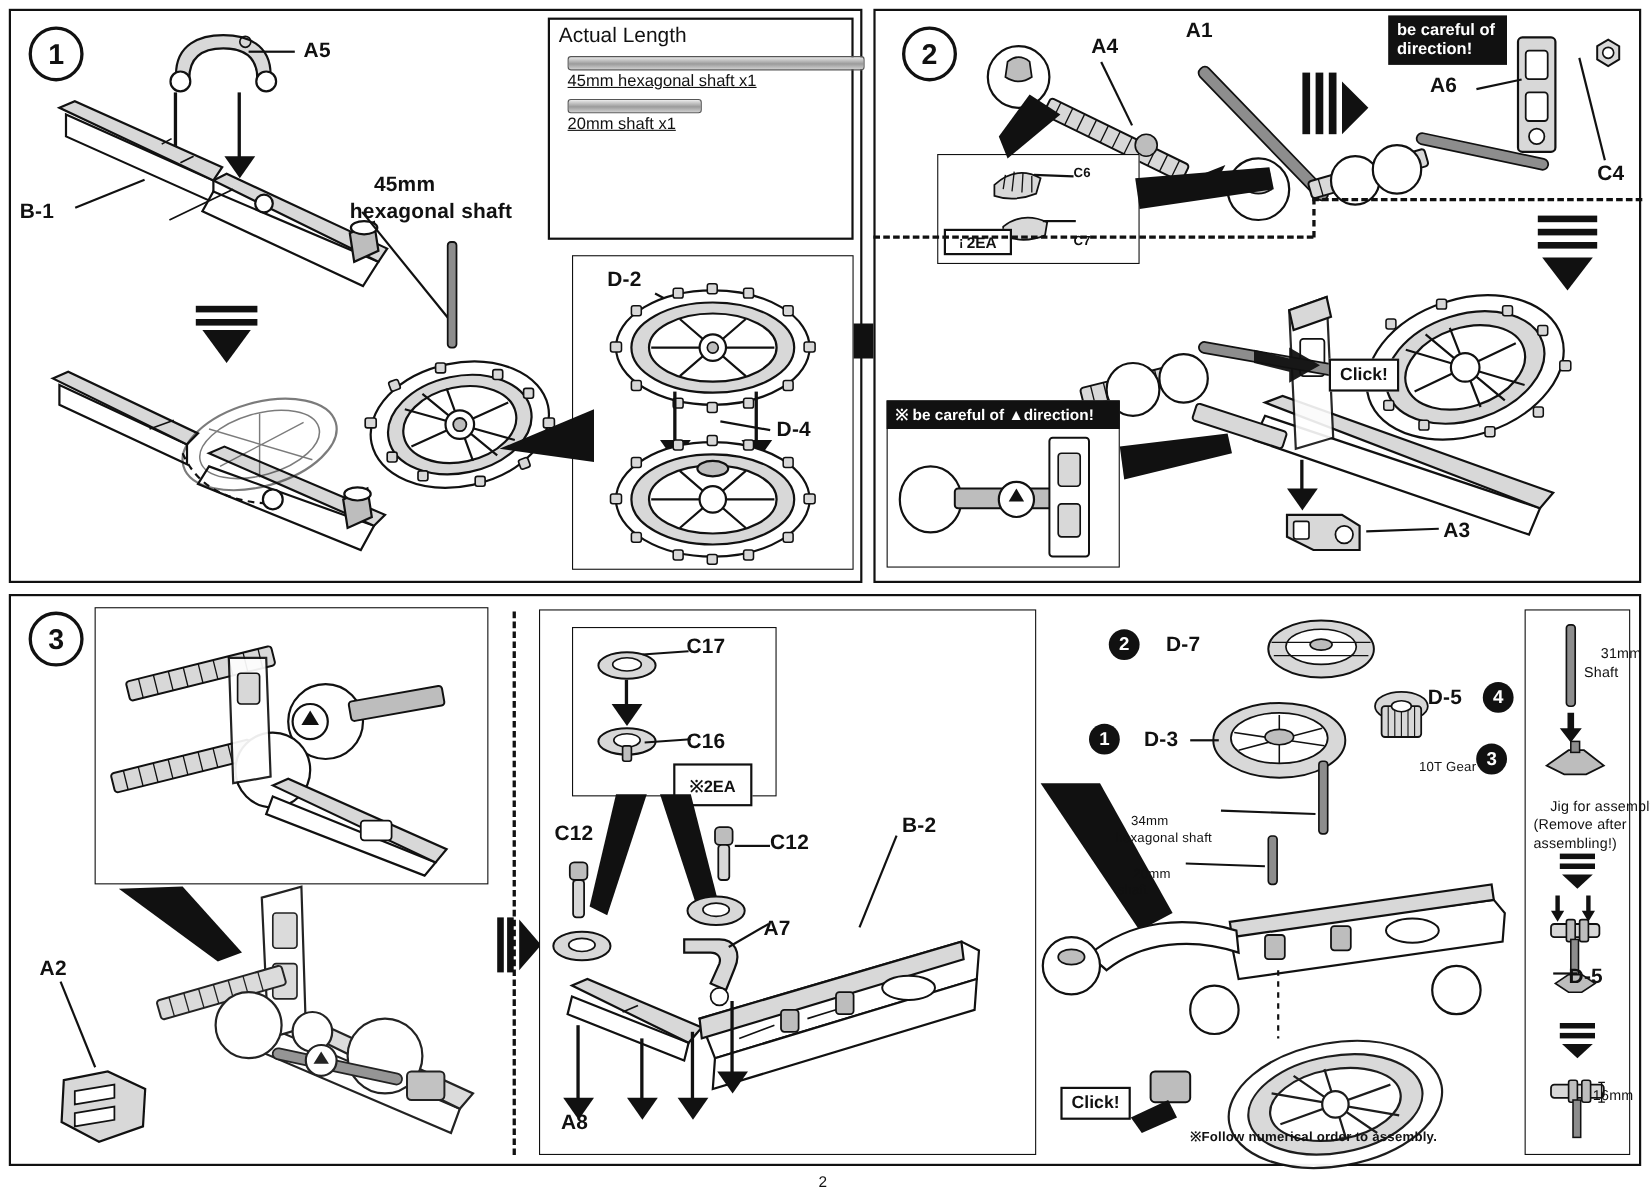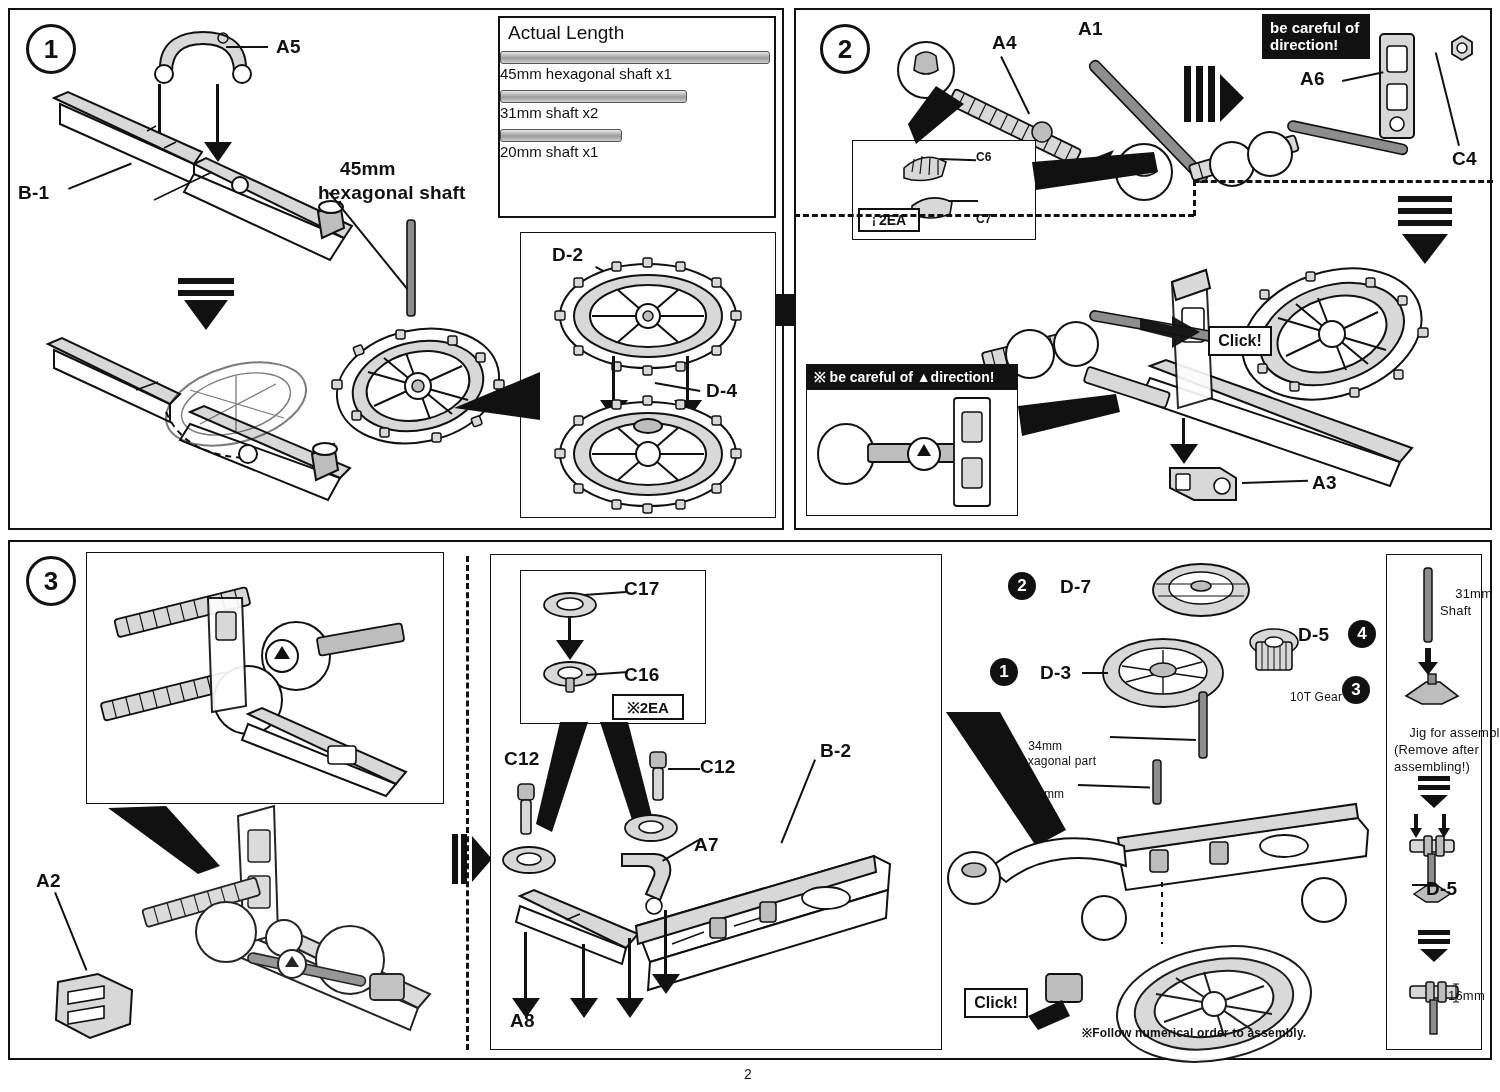--- a/index.html
+++ b/index.html
@@ -27,21 +27,21 @@
   .dashed-v{position:absolute;border-left:3px dashed #111;}
 
   
   .arrow-down{position:absolute;width:0;height:0;border-left:22px solid transparent;border-right:22px solid transparent;border-top:30px solid #111;}
   .arrow-down.sm{border-left:14px solid transparent;border-right:14px solid transparent;border-top:20px solid #111;}
   .bar{position:absolute;background:#111;}
 
   
   #legend{position:absolute;border:2px solid #111;background:#fff;box-sizing:border-box;}
   #legend .lg-title{font-size:19px;font-weight:normal;padding:4px 8px 2px 8px;}
-  .lg-row{padding:0 0;}
+  .lg-row{padding:0 16px;text-decoration:underline;}
   .lg-bar{height:11px;border:1px solid #555;border-radius:3px;margin:5px 0 1px 0;
      background:linear-gradient(#e8e8e8,#9b9b9b 55%,#cfcfcf);}
   .lg-txt{font-size:15px;padding-bottom:3px;}
 
   
   .part{position:absolute;}
   .gearwrap{position:absolute;}
   .pagenum{position:absolute;font-size:14px;}
 
   svg{display:block;overflow:visible;}
@@ -60,24 +60,20 @@
 
   <div class="stepnum" style="left:26px;top:24px;">
       <span>1</span>
     </div>
 
   <div id="legend" style="left:498px;top:16px;width:278px;height:202px;">
     <div class="lg-title">Actual Length</div>
     <div class="lg-row">
       <div class="lg-bar" style="width:268px;"></div>
       <div class="lg-txt">45mm hexagonal shaft x1</div>
-    </div>
-    <div class="lg-row">
-      <div class="lg-bar" style="width:185px;"></div>
-      <div class="lg-txt">31mm shaft x2</div>
     </div>
     <div class="lg-row">
       <div class="lg-bar" style="width:120px;"></div>
       <div class="lg-txt">20mm shaft x1</div>
     </div>
   </div>
 
   <div class="part" style="left:148px;top:26px;">
     <svg width="110" height="60" viewBox="0 0 110 60">
       <path class="fillg" stroke-width="2" d="M12 42 C12 14 34 6 55 6 C76 6 98 14 98 42 L86 46 C86 24 72 18 55 18 C38 18 24 24 24 46 Z"></path>
@@ -570,21 +566,21 @@
   <div class="part" style="left:538px;top:656px;">
     <svg width="64" height="40" viewBox="0 0 64 40">
       <ellipse class="fillg" stroke-width="1.8" cx="32" cy="18" rx="26" ry="12"></ellipse>
       <ellipse class="fillw" stroke-width="1.5" cx="32" cy="17" rx="12" ry="6"></ellipse>
       <rect class="fillgg" stroke-width="1.5" x="28" y="22" width="8" height="14" rx="2"></rect>
     </svg>
   </div>
   <div class="label" style="left:624px;top:664px;">C16</div>
   <div class="leader" style="left:586px;top:674px;width:42px;transform:rotate(-4deg);"></div>
 
-  <div class="boxed" style="left:612px;top:694px;width:72px;height:26px;font-size:15px;align-items:center;">
+  <div class="boxed" style="left:612px;top:694px;width:72px;height:39px;font-size:15px;align-items:center;">
     <span>※2EA</span>
   </div>
 
   <div class="part" style="left:516px;top:720px;">
     <svg width="170" height="120" viewBox="0 0 170 120">
       <path fill="#111" d="M44 2 L72 2 L36 112 L20 104 Z"></path>
       <path fill="#111" d="M84 2 L112 2 L138 104 L120 112 Z"></path>
     </svg>
   </div>
 
@@ -709,21 +705,21 @@
       <ellipse class="fillw" stroke-width="1.5" cx="30" cy="22" rx="9" ry="5"></ellipse>
     </svg>
   </div>
   <div class="label sm" style="left:1272px;top:690px;margin-left:18px;">10T Gear</div>
   <div class="ordnum" style="left:1342px;top:676px;">
       <span>3</span>
     </div>
 
   <div class="label sm" style="left:1014px;top:724px;line-height:1.25;">
     <span style="white-space:pre;">34mm
-hexagonal part</span>
+hexagonal shaft</span>
   </div>
   <div class="leader" style="left:1110px;top:736px;width:86px;transform:rotate(2deg);"></div>
   <div class="part" style="left:1196px;top:690px;">
     <svg width="14" height="70" viewBox="0 0 14 70">
         <rect class="filld" stroke-width="1.5" x="3" y="2" width="8" height="66" rx="3"></rect>
       </svg>
   </div>
 
   <div class="label sm" style="left:1016px;top:772px;line-height:1.25;">
     <span style="white-space:pre;">20mm

